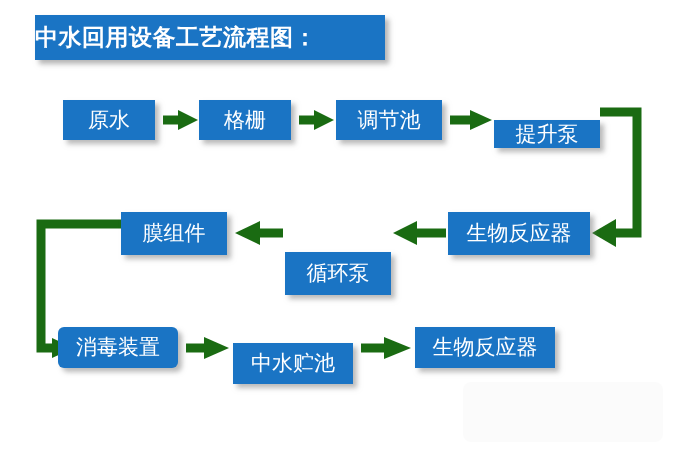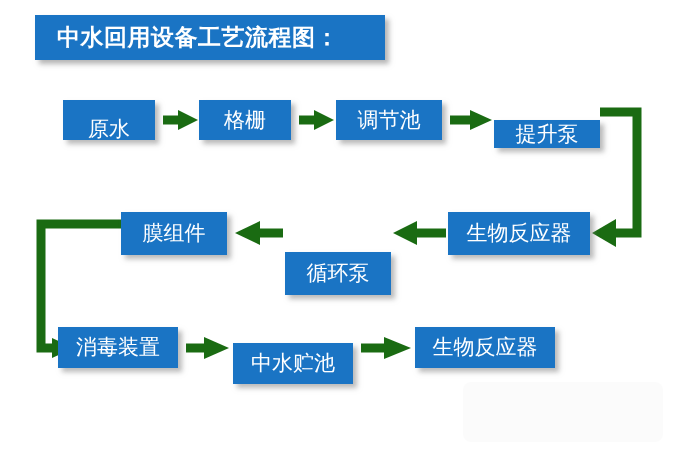--- a/index.html
+++ b/index.html
@@ -26,21 +26,21 @@
     left: 35px;
     top: 15px;
     width: 350px;
     height: 45px;
     background: #1a74c4;
     box-shadow: 4px 4px 5px rgba(120,120,120,0.55);
     display: flex;
     align-items: center;
     justify-content: flex-start;
     box-sizing: border-box;
-    padding-left: 22px;
+    padding-left: 0;
   }
   .title-banner .title-text {
     color: #ffffff;
     font-size: 23px;
     font-weight: bold;
     letter-spacing: 0.5px;
     white-space: nowrap;
     line-height: 1;
   }
 
@@ -130,21 +130,21 @@
     <g>
       <line x1="186" y1="348" x2="208" y2="348" stroke="#1a6b12" stroke-width="9"></line>
       <polygon points="204,337 229,348 204,359" fill="#1a6b12"></polygon>
     </g>
     <g>
       <line x1="361" y1="348" x2="388" y2="348" stroke="#1a6b12" stroke-width="9"></line>
       <polygon points="384,337 411,348 384,359" fill="#1a6b12"></polygon>
     </g>
   </svg>
 
-  <div class="node" style="left:63px; top:100px; width:92px; height:40px;align-items:flex-end;">
+  <div class="node" style="left:63px; top:100px; width:92px; height:40px;">
     <span class="node-label">原水</span>
   </div>
   <div class="node" style="left:199px; top:100px; width:92px; height:40px;">
     <span class="node-label">格栅</span>
   </div>
   <div class="node" style="left:336px; top:100px; width:106px; height:40px;">
     <span class="node-label">调节池</span>
   </div>
   <div class="node" style="left:494px; top:100px; width:106px; height:28px;margin-top:20px;">
     <span class="node-label">提升泵</span>
@@ -153,21 +153,21 @@
   <div class="node" style="left:121px; top:212px; width:106px; height:43px;">
     <span class="node-label">膜组件</span>
   </div>
   <div class="node" style="left:285px; top:212px; width:106px; height:43px;margin-top:40px;">
     <span class="node-label">循环泵</span>
   </div>
   <div class="node" style="left:448px; top:212px; width:142px; height:43px;">
     <span class="node-label">生物反应器</span>
   </div>
 
-  <div class="node" style="left:58px; top:327px; width:120px; height:41px;">
+  <div class="node" style="left:58px; top:327px; width:120px; height:41px;border-radius:6px;">
     <span class="node-label">消毒装置</span>
   </div>
   <div class="node" style="left:233px; top:327px; width:120px; height:41px;margin-top:16px;">
     <span class="node-label">中水贮池</span>
   </div>
   <div class="node" style="left:415px; top:327px; width:140px; height:41px;">
     <span class="node-label">生物反应器</span>
   </div>
 
   <div class="watermark"></div>

